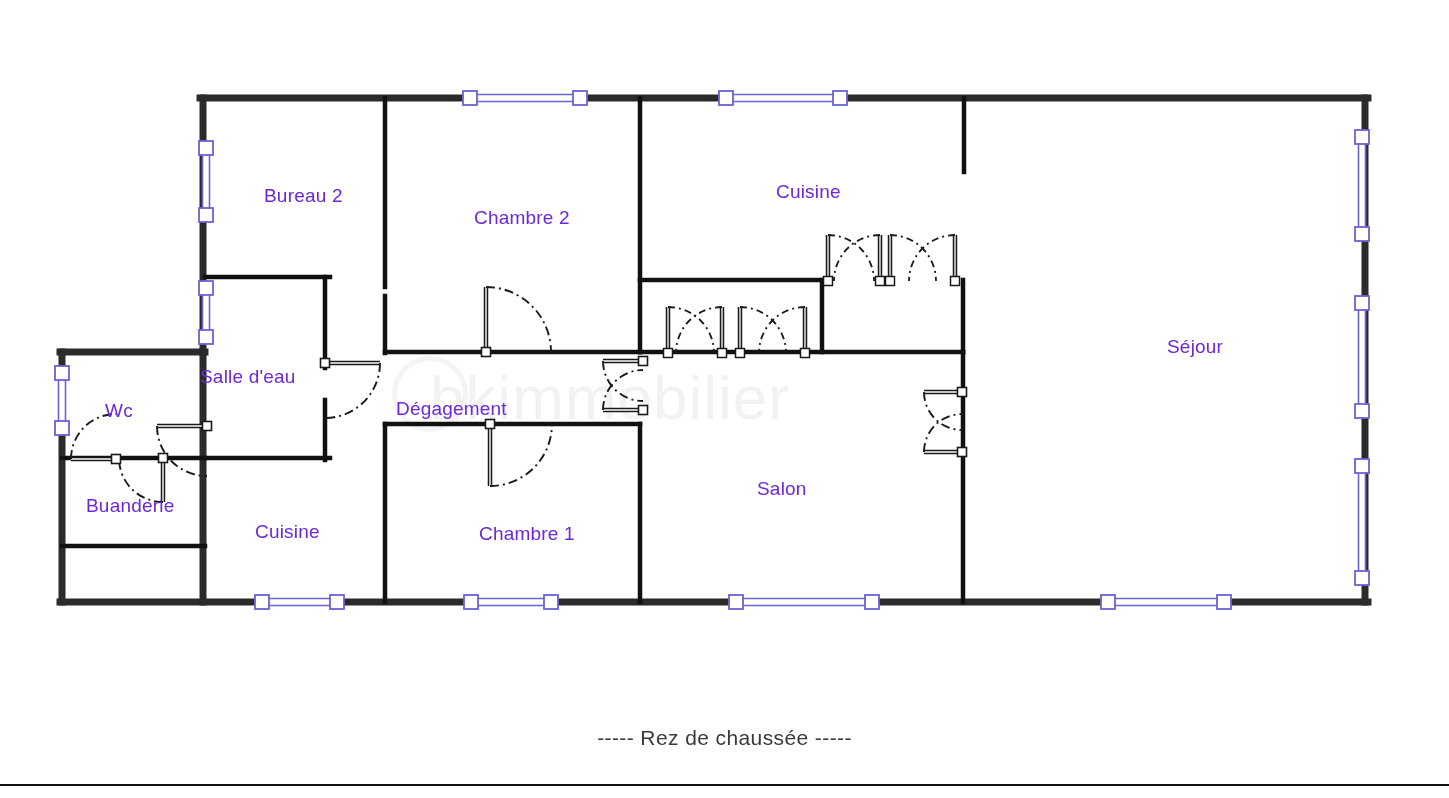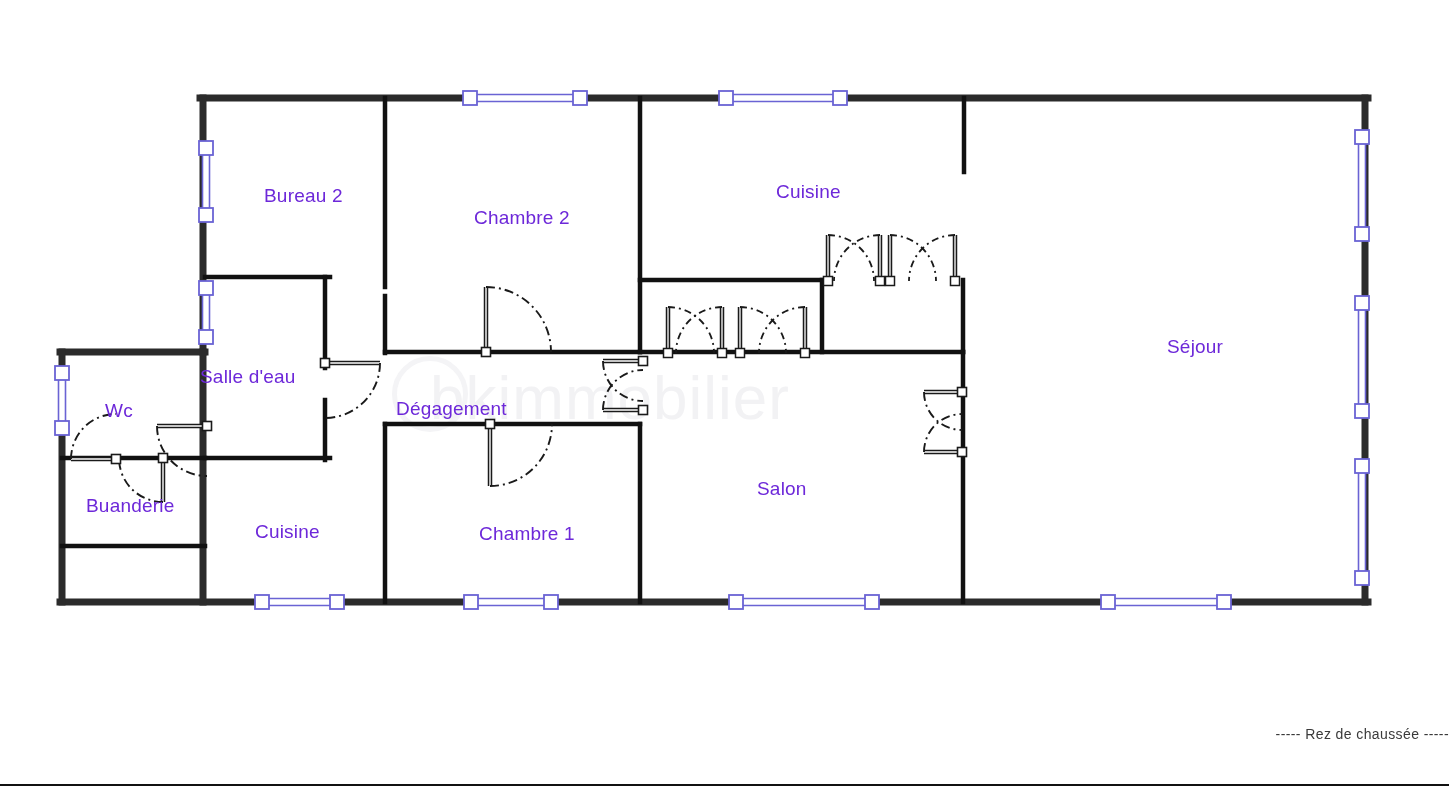--- a/index.html
+++ b/index.html
@@ -31,23 +31,23 @@
     font-size: 19px;
     color: #6d28d9;
     white-space: nowrap;
     letter-spacing: 0.2px;
   }
   .caption {
     position: absolute;
     left: 0;
     right: 0;
     top: 726px;
-    text-align: right;
+    text-align: center;
     font-family: "Liberation Sans", sans-serif;
-    font-size: 14px;
+    font-size: 21px;
     color: #3a3a3a;
     letter-spacing: 0.4px;
   }
   .watermark {
     position: absolute;
     left: 430px;
     top: 362px;
     font-family: Liberation Sans, sans-serif;
     font-size: 62px;
     color: #f2f2f4;

